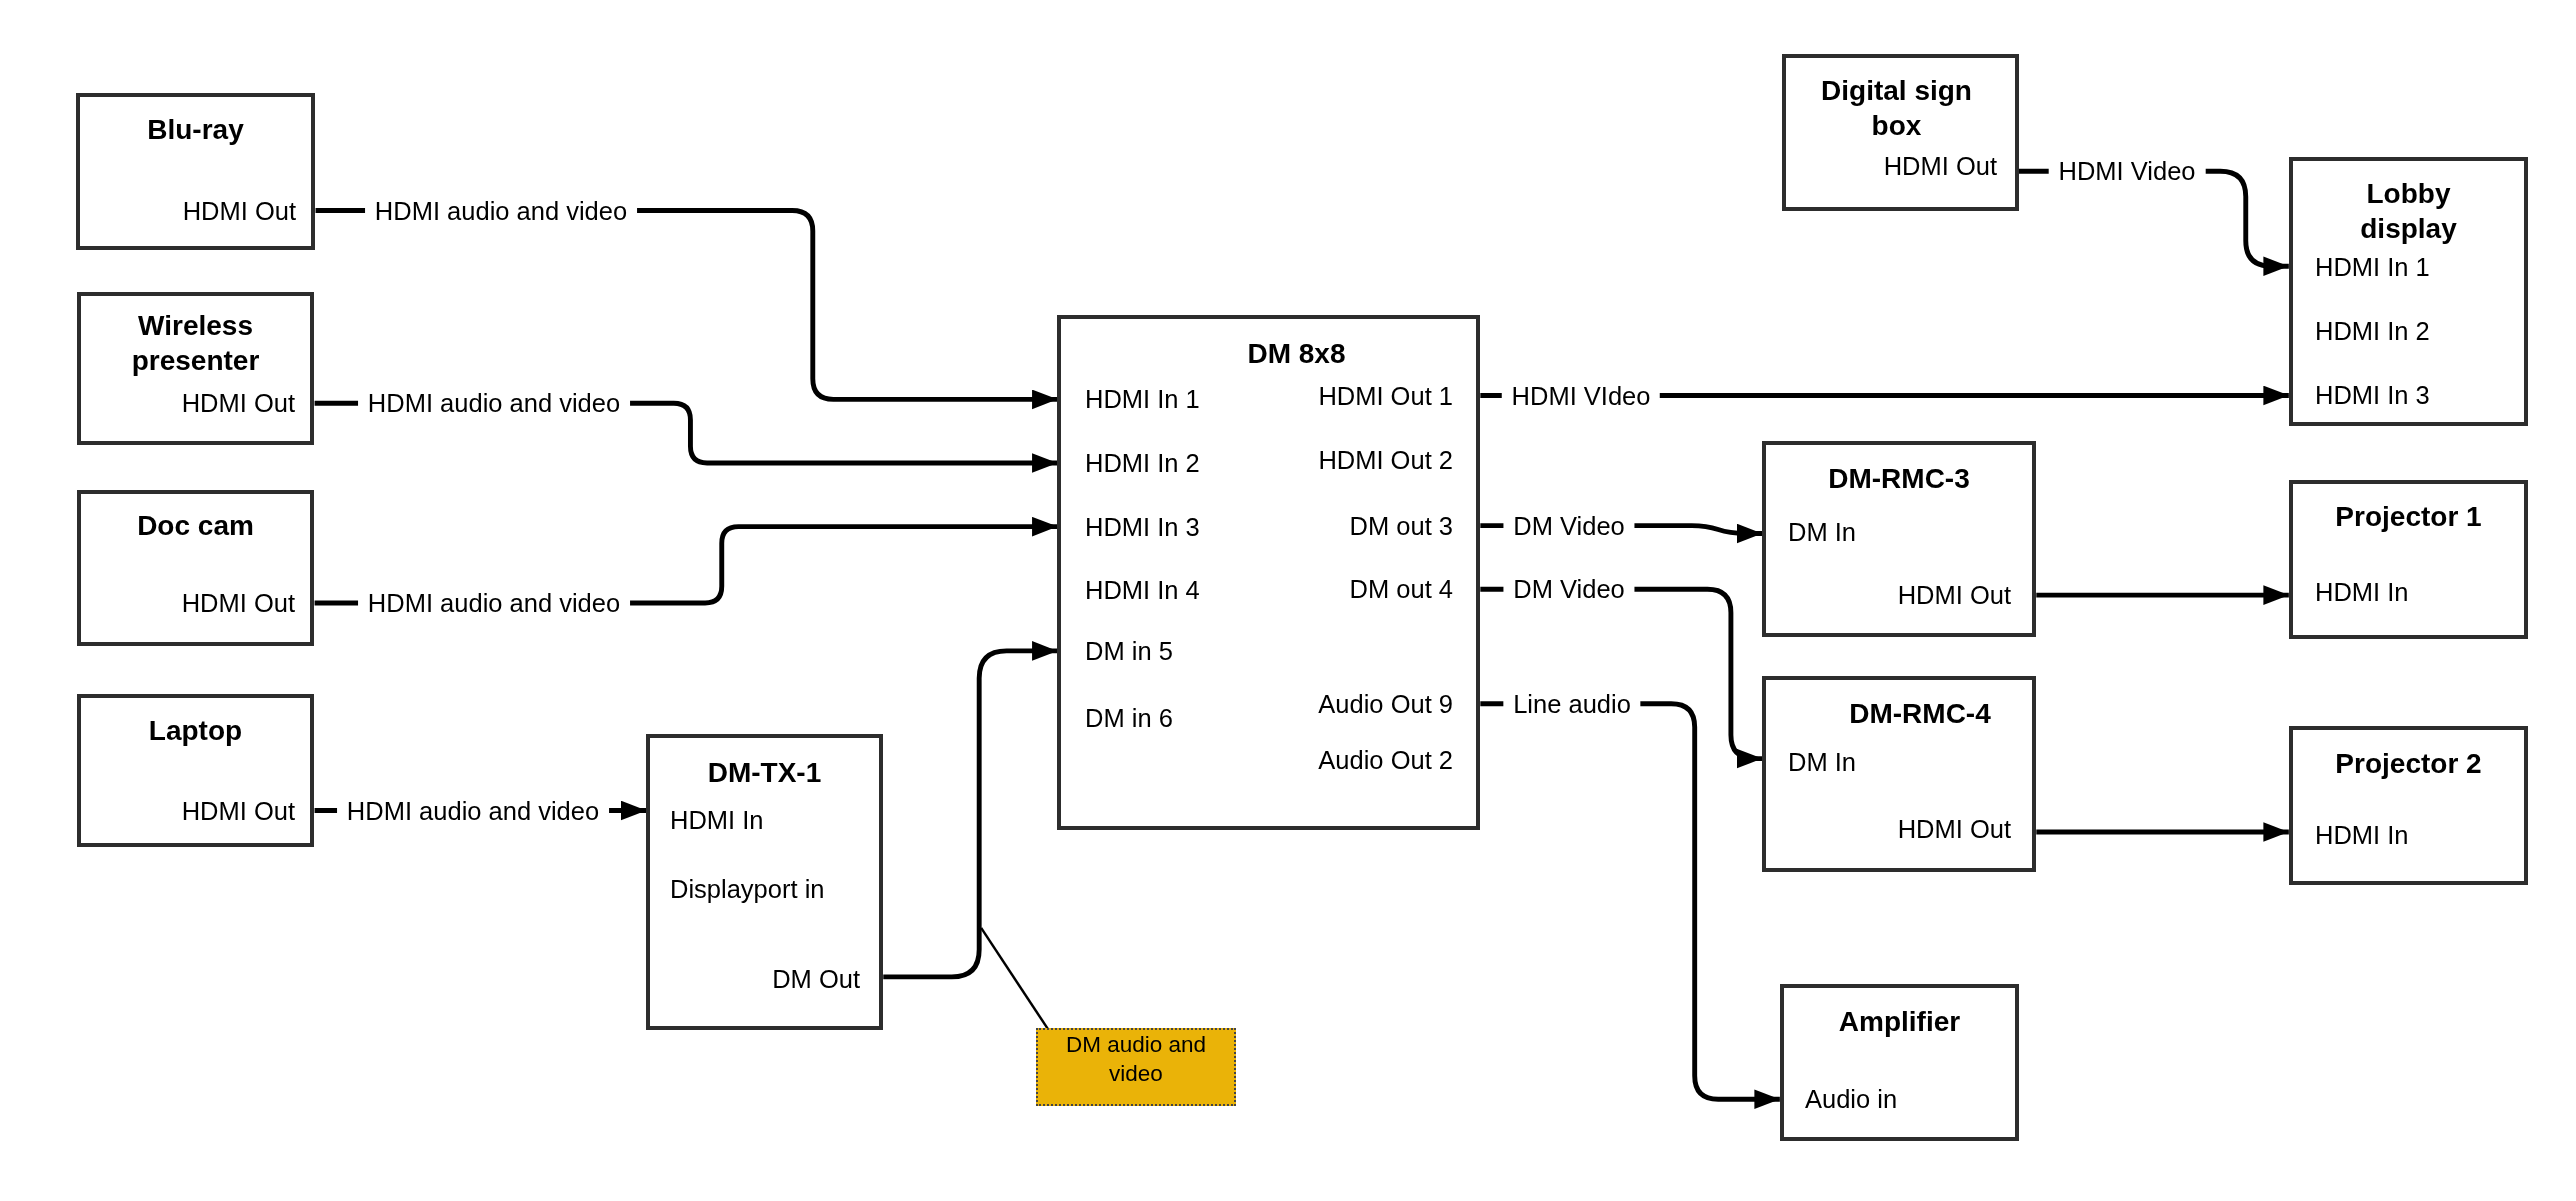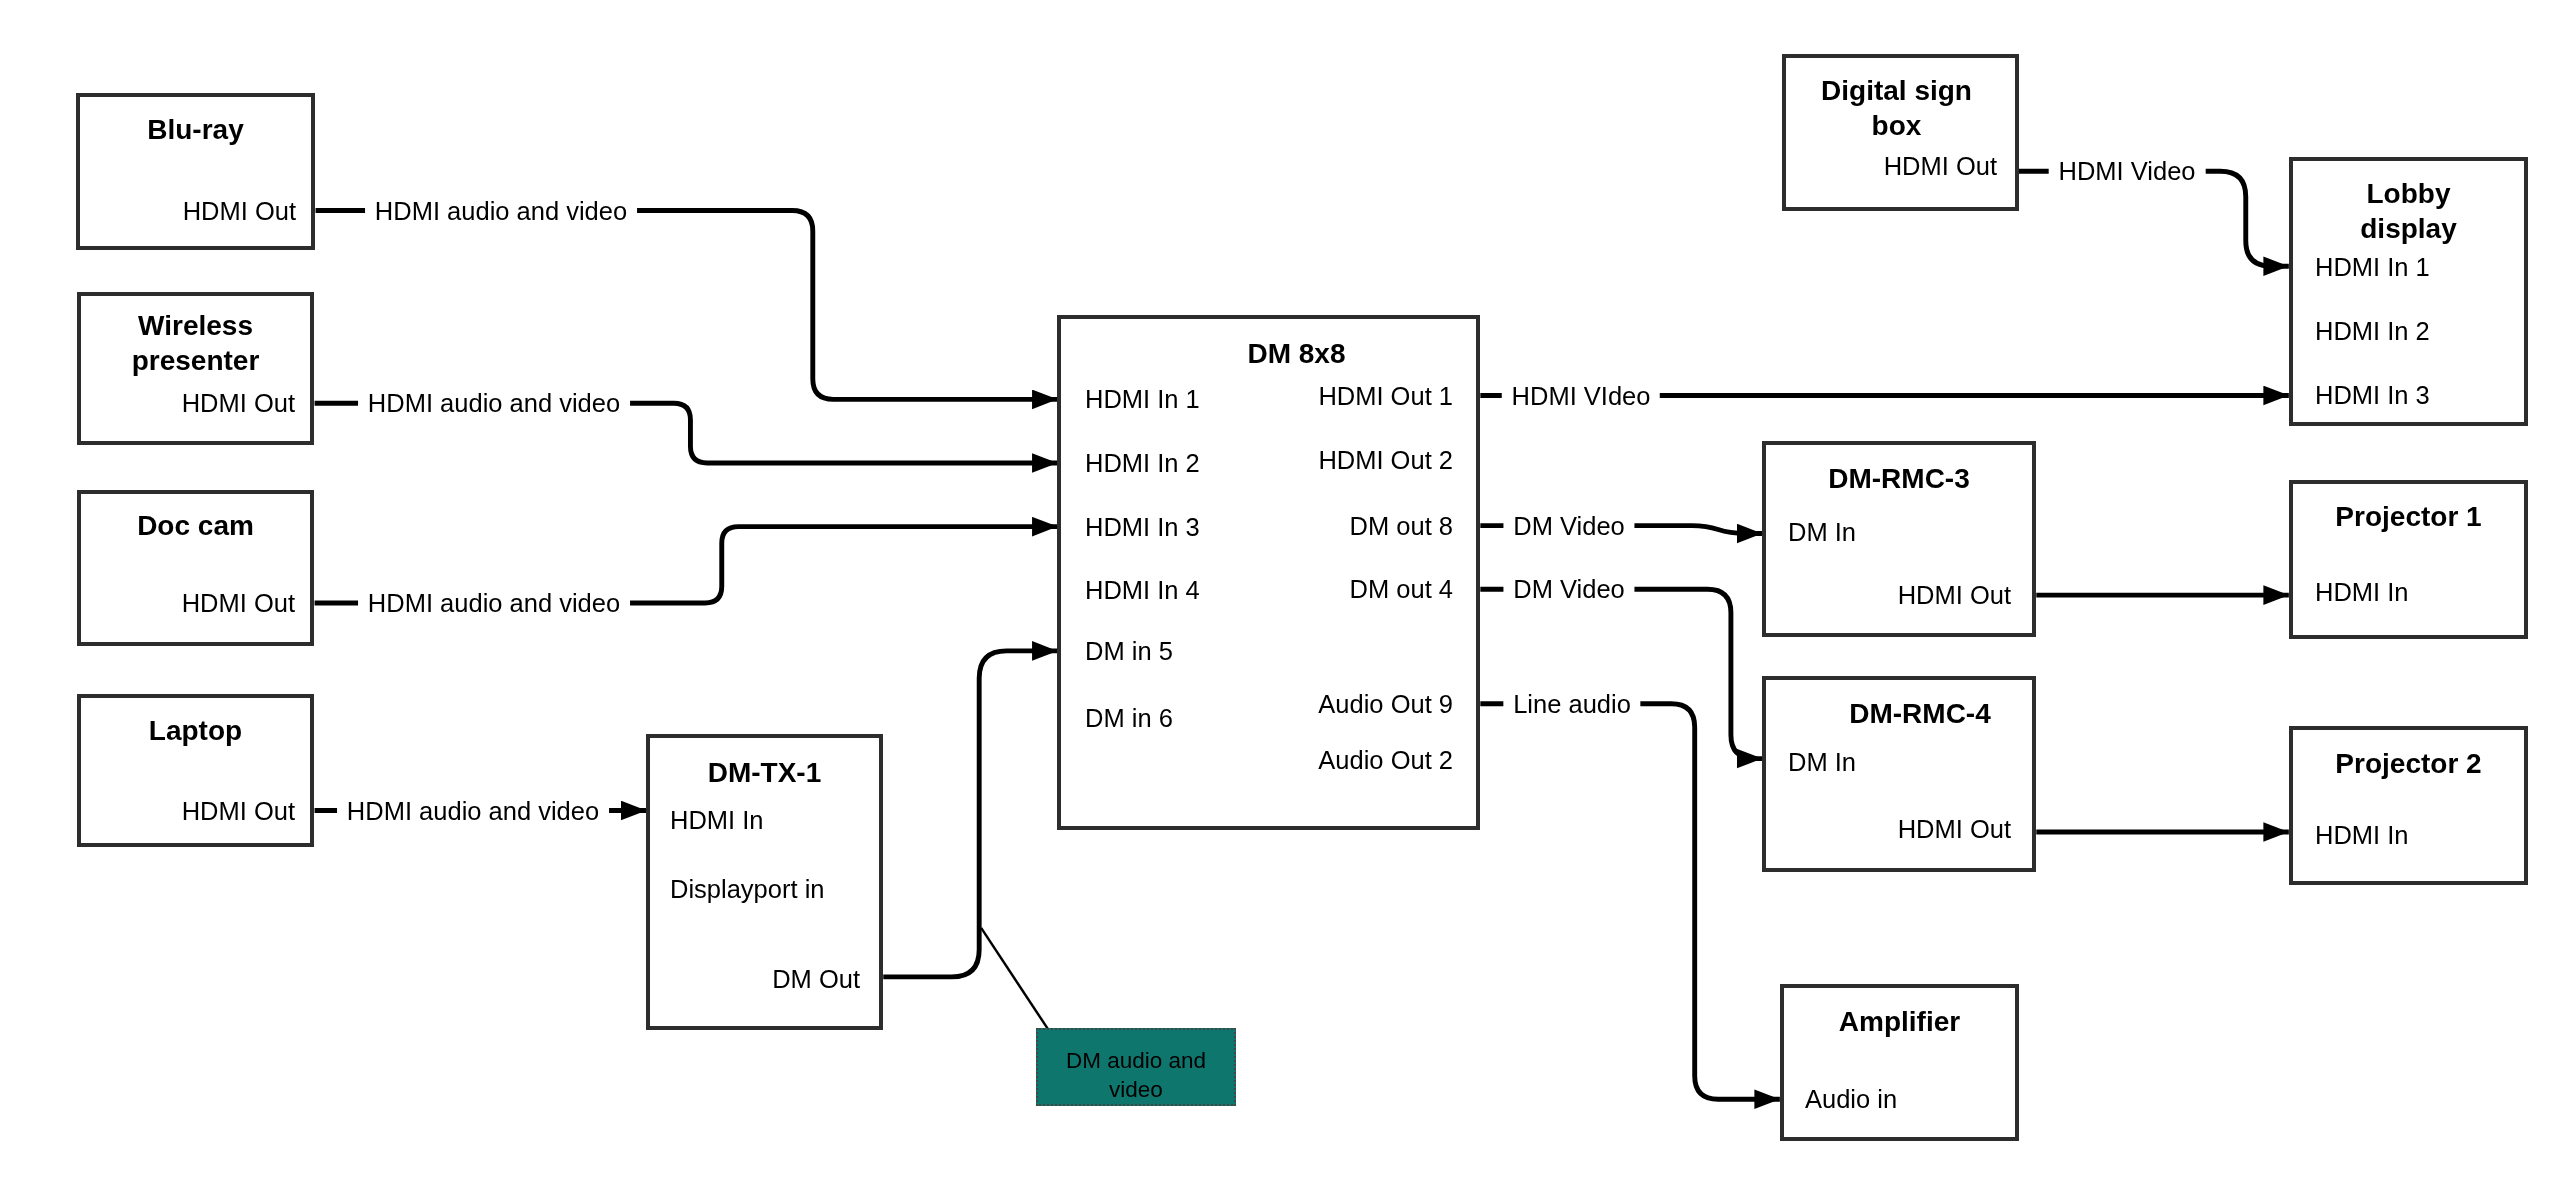--- a/index.html
+++ b/index.html
@@ -40,25 +40,25 @@
     font-size: 25.5px;
     white-space: nowrap;
   }
   .annotation {
     position: absolute;
     border: 2px dotted #444;
     box-sizing: border-box;
     display: flex;
     flex-direction: column;
     align-items: center;
-    justify-content: flex-end;
+    justify-content: flex-start;
     font-size: 22.5px;
     line-height: 29px;
     text-align: center;
-    background: #0f766e;
+    background: #eab308;
   }
 </style>
 </head>
 <body>
 
 <div id="stage" style="width: 2576px; height: 1201px; background: rgb(255, 255, 255);">
   <svg id="edges-svg" xmlns="http://www.w3.org/2000/svg" width="2576" height="1201" viewBox="0 0 2631 1227">
     <defs>
       <marker id="arrow" markerUnits="userSpaceOnUse" markerWidth="28" markerHeight="22" refX="26" refY="10" orient="auto">
         <path d="M 0 0 L 26 10 L 0 20 Z" fill="#000"></path>
@@ -111,21 +111,21 @@
       <div class="title-line">DM 8x8</div>
     </div>
     <div class="port" style="top: 399px; left: 1085px;">HDMI In 1</div>
     <div class="port" style="top: 463px; left: 1085px;">HDMI In 2</div>
     <div class="port" style="top: 527px; left: 1085px;">HDMI In 3</div>
     <div class="port" style="top: 590px; left: 1085px;">HDMI In 4</div>
     <div class="port" style="top: 651px; left: 1085px;">DM in 5</div>
     <div class="port" style="top: 718px; left: 1085px; text-align: right;">DM in 6</div>
     <div class="port" style="top: 396px; right: 1123px;">HDMI Out 1</div>
     <div class="port" style="top: 460px; right: 1123px;">HDMI Out 2</div>
-    <div class="port" style="top: 526px; right: 1123px;">DM out 8</div>
+    <div class="port" style="top: 526px; right: 1123px;">DM out 3</div>
     <div class="port" style="top: 589px; right: 1123px;">DM out 4</div>
     <div class="port" style="top: 704px; right: 1123px;">Audio Out 9</div>
     <div class="port" style="top: 760px; right: 1123px;">Audio Out 2</div>
     <div class="node" style="left: 1782px; top: 54px; width: 237px; height: 157px; border-color: rgb(45, 45, 45);"></div>
     <div class="node-title" style="left: 1782px; width: 229px; top: 108px;">
       <div class="title-line">Digital sign</div>
       <div class="title-line">box</div>
     </div>
     <div class="port" style="top: 166px; right: 579px;">HDMI Out</div>
     <div class="node" style="left: 2289px; top: 157px; width: 239px; height: 269px; border-color: rgb(45, 45, 45);"></div>

